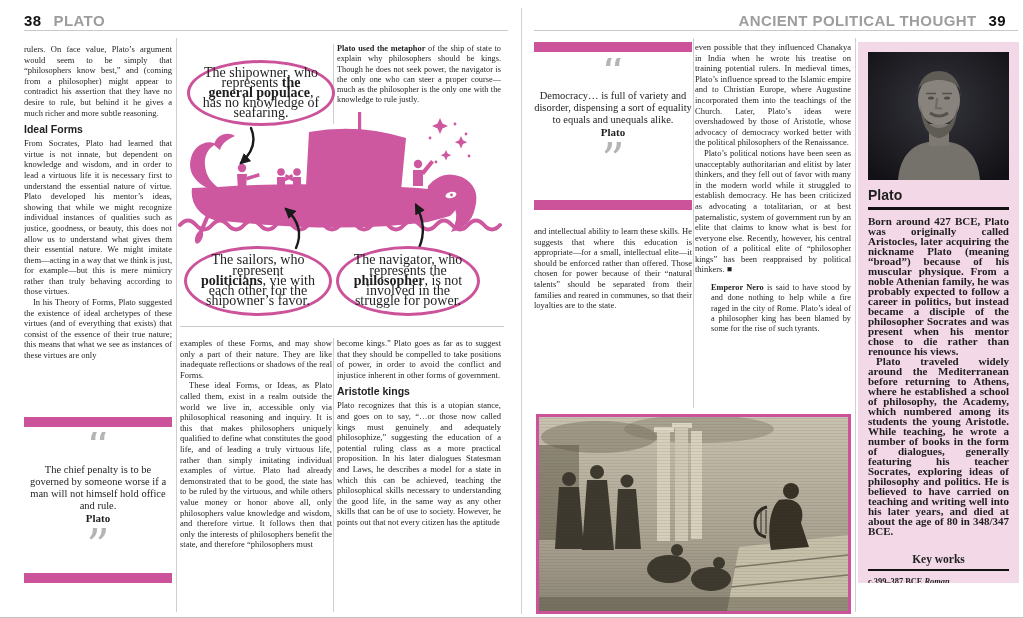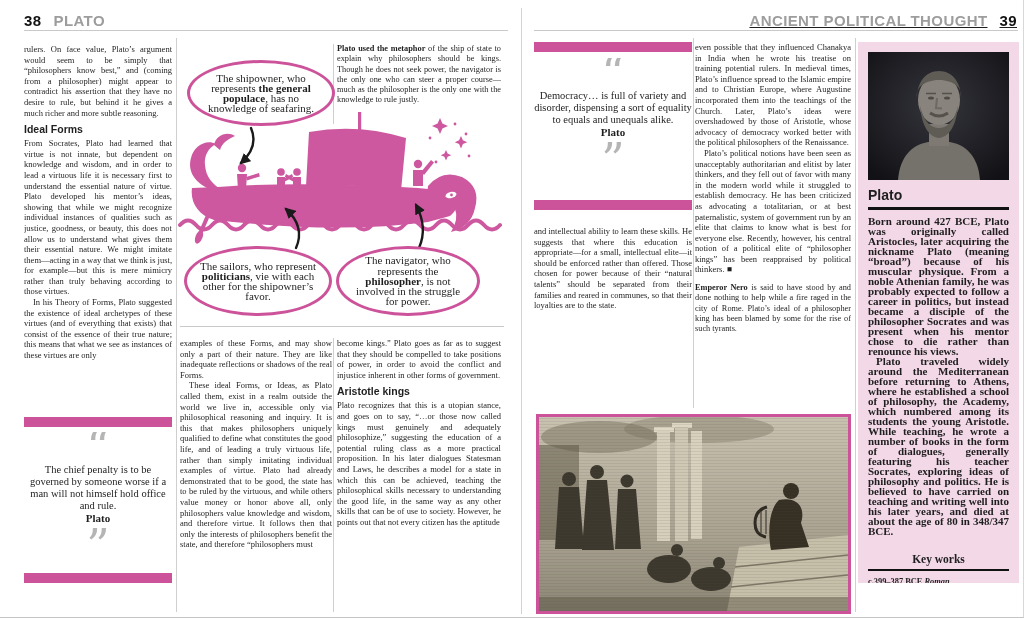--- a/index.html
+++ b/index.html
@@ -27,21 +27,21 @@
              line-height:12px; margin:5px 0 3px 0; text-align:left; }
 
   
   .caption { position:absolute; font-size:8.3px; line-height:10.3px; text-align:justify; overflow:hidden; }
   .caption b, .caption .lead { font-weight:bold; }
 
   
   .pinkbar { position:absolute; height:10px; background:#cc529a; }
   .bubble { position:absolute; border:3px solid #cc529a; border-radius:50%; background:#fff;
             display:flex; align-items:center; justify-content:flex-end; text-align:center;
-            font-size:11px; line-height:10.2px; padding:5px 12px; z-index:5; }
+            font-size:14px; line-height:10.2px; padding:5px 12px; z-index:5; }
 
   
   .quoteblock { position:absolute; text-align:center; overflow:hidden; }
   .qmark { font-family:"DejaVu Serif", serif; font-size:46px; color:#b5b5b5; line-height:30px; height:28px; }
   .qmark.close { margin-top:6px; }
   .qtext { font-size:10.5px; line-height:12px; margin-top:4px; }
   .qattr { font-weight:bold; font-size:11px; line-height:13px; }
 
   
   .imgframe { position:absolute; border:3px solid #cc529a; background:#b0a998; overflow:hidden; }
@@ -174,21 +174,21 @@
     <h3 class="sechead">Aristotle kings</h3>
     <p>Plato recognizes that this is a utopian stance, and goes on to say, “…or those now called kings must genuinely and adequately philosophize,” suggesting the education of a potential ruling class as a more practical proposition. In his later dialogues Statesman and Laws, he describes a model for a state in which this can be achieved, teaching the philosophical skills necessary to understanding the good life, in the same way as any other skills that can be of use to society. However, he points out that not every citizen has the aptitude</p>
   </div>
 
   <div class="vrule" style="left:176px;top:38px;height:574px;"></div>
   <div class="vrule" style="left:333px;top:44px;height:80px;"></div>
   <div class="vrule" style="left:333px;top:338px;height:274px;"></div>
 
   <div class="foldline" style="left:521px;top:8px;height:606px;"></div>
 
-  <div class="runhead" style="right:6px;text-decoration:underline;">
+  <div class="runhead" style="right:17px;">
     <span class="title">ANCIENT POLITICAL THOUGHT</span>
     <span class="num">39</span>
   </div>
   <div class="headrule" style="left:534px;width:484px;"></div>
 
   <div class="pinkbar" style="left:534px;top:42px;width:158px;"></div>
   <div class="quoteblock" style="left:534px;top:58px;width:158px;height:136px;">
     <div class="qmark">“</div>
     <div class="qtext">Democracy… is full of variety and disorder, dispensing a sort of equality to equals and unequals alike.</div>
     <div class="qattr">Plato</div>
@@ -196,21 +196,21 @@
   </div>
   <div class="pinkbar" style="left:534px;top:200px;width:158px;"></div>
 
   <div class="coltext" style="left:534px;top:226px;width:158px;height:184px;">
     <p>and intellectual ability to learn these skills. He suggests that where this education is appropriate—for a small, intellectual elite—it should be enforced rather than offered. Those chosen for power because of their “natural talents” should be separated from their families and reared in communes, so that their loyalties are to the state.</p>
   </div>
 
   <div class="coltext" style="left:695px;top:42px;width:156px;height:368px;">
     <p>even possible that they influenced Chanakya in India when he wrote his treatise on training potential rulers. In medieval times, Plato’s influence spread to the Islamic empire and to Christian Europe, where Augustine incorporated them into the teachings of the Church. Later, Plato’s ideas were overshadowed by those of Aristotle, whose advocacy of democracy worked better with the political philosophers of the Renaissance.</p>
     <p class="ind">Plato’s political notions have been seen as unacceptably authoritarian and elitist by later thinkers, and they fell out of favor with many in the modern world while it struggled to establish democracy. He has been criticized as advocating a totalitarian, or at best paternalistic, system of government run by an elite that claims to know what is best for everyone else. Recently, however, his central notion of a political elite of “philosopher kings” has been reappraised by political thinkers. ■</p>
-    <p style="margin-top:8px;font-size:8.3px;line-height:10.3px;"><b>Emperor Nero</b><span> is said to have stood by and done nothing to help while a fire raged in the city of Rome. Plato’s ideal of a philosopher king has been blamed by some for the rise of such tyrants.</span></p>
+    <p style="margin-top:8px;font-size:8.3px;line-height:10.3px;padding-left:16px;"><b>Emperor Nero</b><span> is said to have stood by and done nothing to help while a fire raged in the city of Rome. Plato’s ideal of a philosopher king has been blamed by some for the rise of such tyrants.</span></p>
   </div>
 
   <div class="imgframe" style="left:536px;top:414px;width:315px;height:200px;">
     <svg width="309" height="194" viewBox="0 0 309 194">
       <defs>
         <linearGradient id="nbg" x1="0" y1="0" x2="0" y2="1">
           <stop offset="0" stop-color="#c9c2b1"></stop>
           <stop offset="0.6" stop-color="#aaa392"></stop>
           <stop offset="1" stop-color="#8b8575"></stop>
         </linearGradient>

